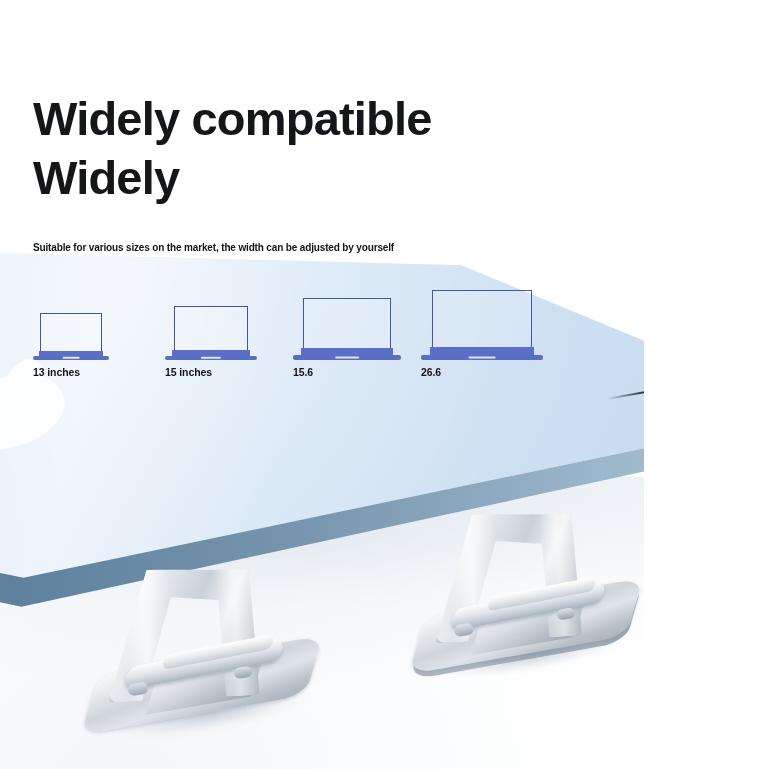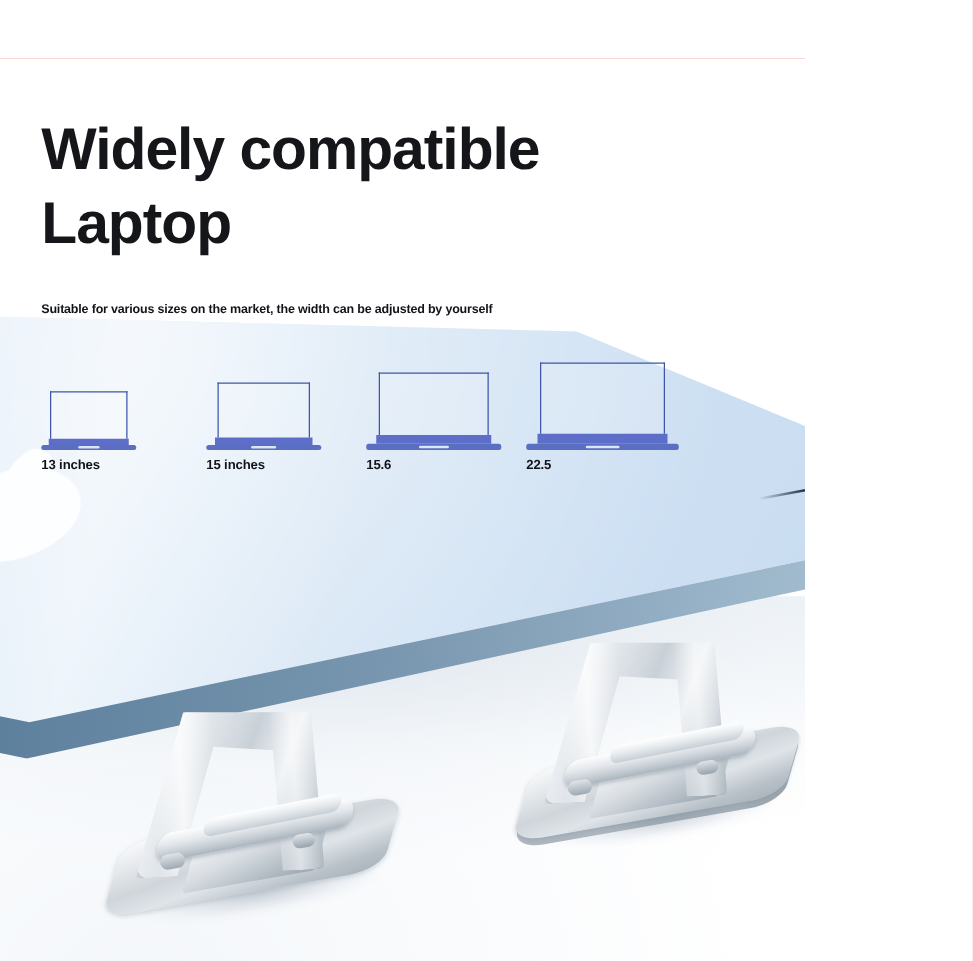--- a/index.html
+++ b/index.html
@@ -357,21 +357,21 @@
     <div class="arm-outer"></div>
     <div class="arm-gloss"></div>
     <div class="tongue"></div>
     <div class="tongue2"></div>
     <div class="hinge"></div>
     <div class="hinge2"></div>
   </div>
 
   <div class="headline">
     <span class="l1">Widely compatible</span>
-    <span class="l2">Laptop</span>
+    <span class="l2">Widely</span>
   </div>
 
   <div class="subhead">Suitable for various sizes on the market, the width can be adjusted by yourself</div>
 
   <div class="size-row" id="size-row">
       <div class="size-item">
         <div class="laptop-ico" style="width: 76px;">
           <div class="screen" style="width: 62px; height: 38px; margin-left: 7px;"></div>
           <div class="deck" style="width: 64px; height: 5px;"></div>
           <div class="foot" style="width: 76px; height: 4px;"></div>
@@ -393,17 +393,17 @@
           <div class="foot" style="width: 108px; height: 5px;"></div>
         </div>
         <div class="size-label">15.6</div>
       </div>
       <div class="size-item" style="margin-left: 20px;">
         <div class="laptop-ico" style="width: 122px;">
           <div class="screen" style="width: 100px; height: 57px; margin-left: 11px;"></div>
           <div class="deck" style="width: 104px; height: 8px;"></div>
           <div class="foot" style="width: 122px; height: 5px;"></div>
         </div>
-        <div class="size-label">22.5</div>
+        <div class="size-label">26.6</div>
       </div>
     </div>
 
 </div>
 
 </body></html>

